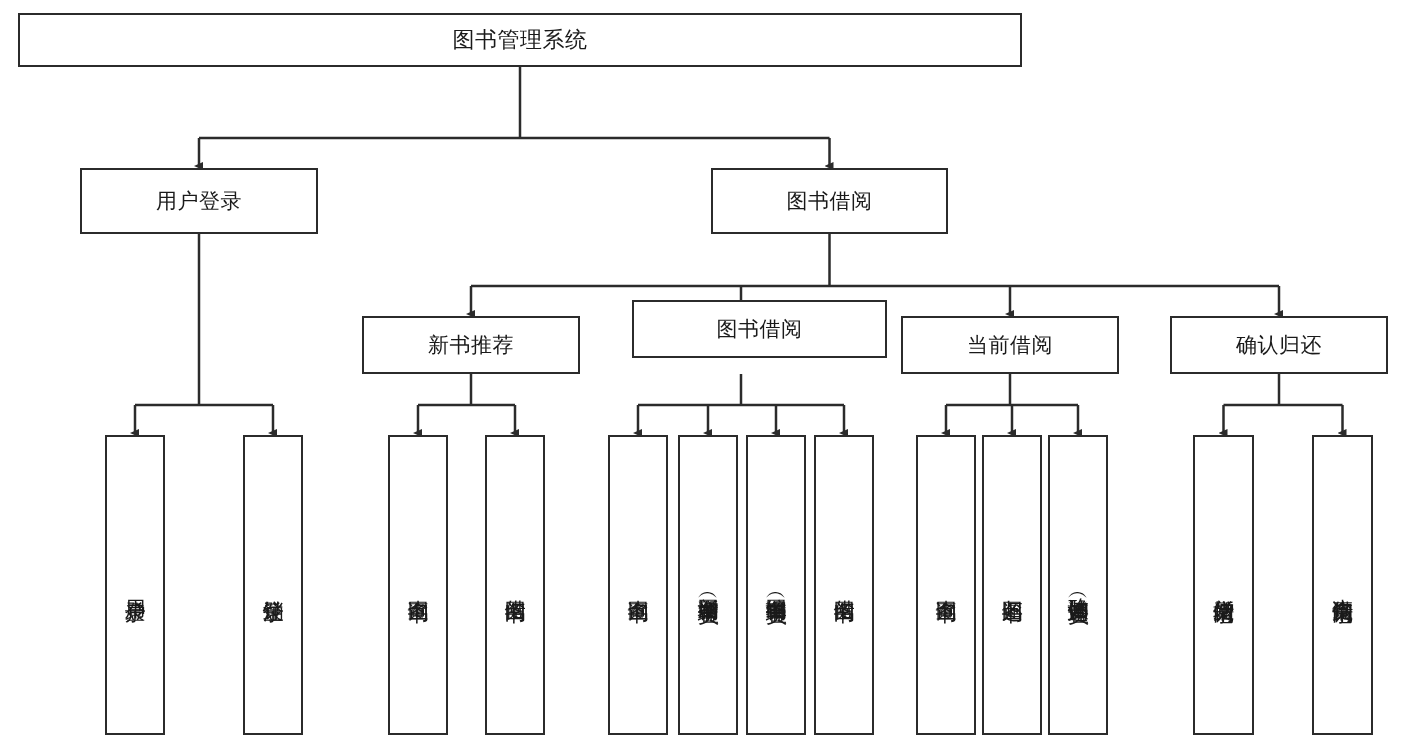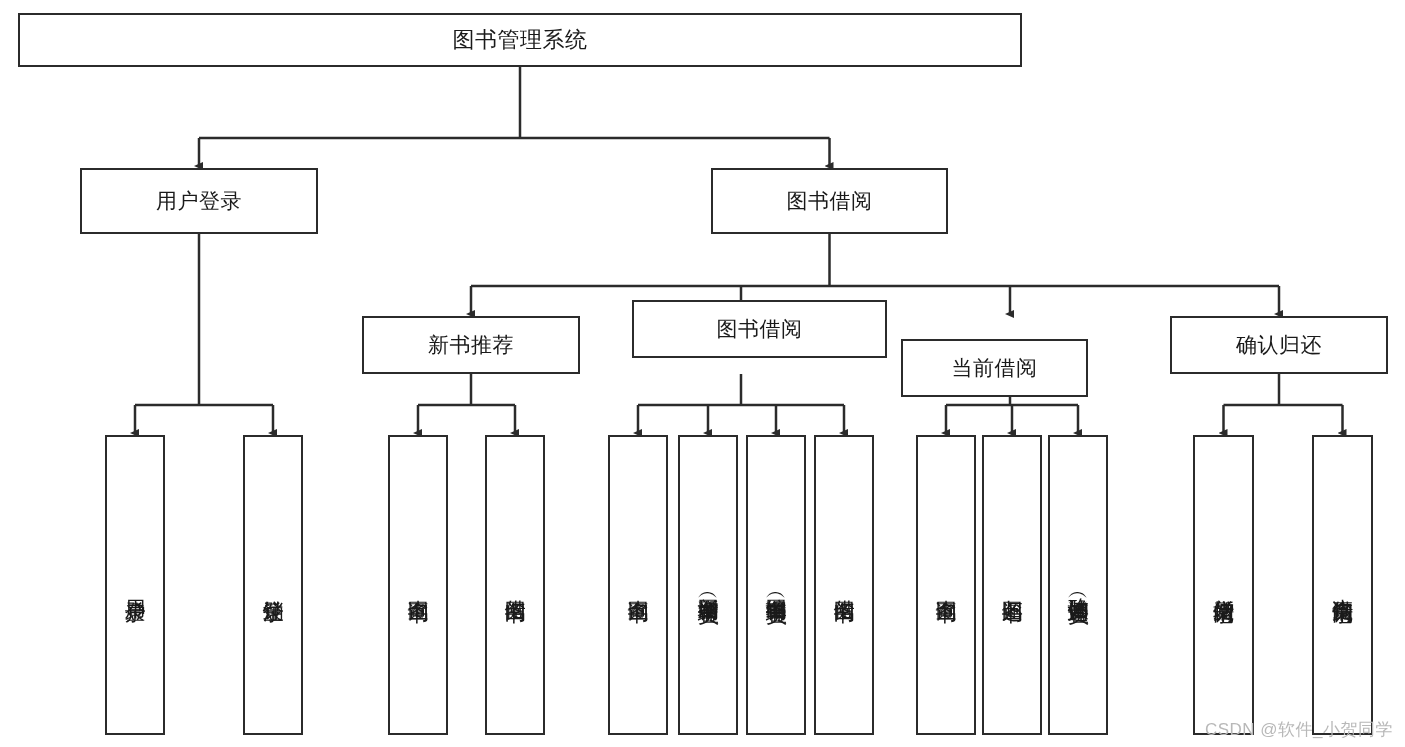--- a/index.html
+++ b/index.html
@@ -119,21 +119,21 @@
       </div>
       <div class="node" style="left: 711px; top: 168px; width: 237px; height: 66px;">
         <span class="label">图书借阅</span>
       </div>
       <div class="node" style="left: 362px; top: 316px; width: 218px; height: 58px;">
         <span class="label">新书推荐</span>
       </div>
       <div class="node" style="left: 632px; top: 300px; width: 255px; height: 58px;">
         <span class="label">图书借阅</span>
       </div>
-      <div class="node" style="left: 901px; top: 316px; width: 187px; height: 58px; margin-top: 23px;">
+      <div class="node" style="left: 901px; top: 316px; width: 218px; height: 58px;">
         <span class="label">当前借阅</span>
       </div>
       <div class="node" style="left: 1170px; top: 316px; width: 218px; height: 58px;">
         <span class="label">确认归还</span>
       </div>
       <div class="node leaf" style="left: 105px; top: 435px; width: 60px; height: 300px;">
         <span class="label">用户登录</span>
       </div>
       <div class="node leaf" style="left: 243px; top: 435px; width: 60px; height: 300px;">
         <span class="label">注销登录</span>
@@ -165,14 +165,13 @@
       <div class="node leaf" style="left: 1048px; top: 435px; width: 60px; height: 300px;">
         <span class="label">确认归还（管理员）</span>
       </div>
       <div class="node leaf" style="left: 1193px; top: 435px; width: 61px; height: 300px;">
         <span class="label">新增借阅记录</span>
       </div>
       <div class="node leaf" style="left: 1312px; top: 435px; width: 61px; height: 300px;">
         <span class="label">查询借阅记录</span>
       </div>
     </div>
-  <div class="watermark">CSDN @软件_小贺同学</div>
 </div>
 
 </body></html>

